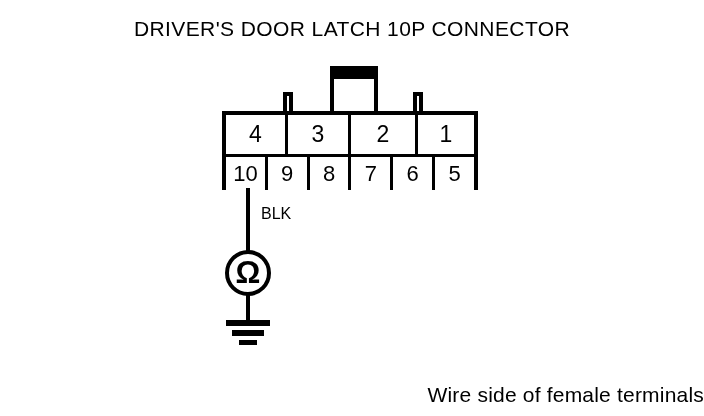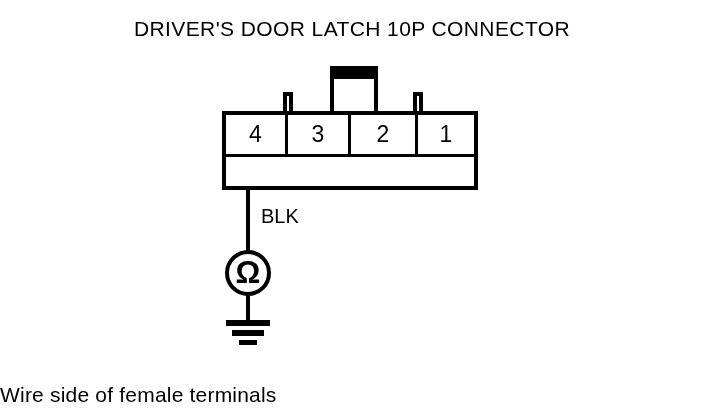--- a/index.html
+++ b/index.html
@@ -27,21 +27,21 @@
     font-size: 21px;
     letter-spacing: 0.4px;
     white-space: nowrap;
     margin-top: 12px;
   }
   .caption {
     position: absolute;
     top: 383px;
     left: 0;
     width: 704px;
-    text-align: left;
+    text-align: right;
     font-size: 21px;
     letter-spacing: 0.2px;
     white-space: nowrap;
   }
 
   
   #connector-diagram {
     position: absolute;
     left: 0;
     top: 0;
@@ -141,21 +141,21 @@
     left: 246px;
     top: 188px;
     width: 4px;
     height: 64px;
     background: #000000;
   }
   .wire-label {
     position: absolute;
     left: 261px;
     top: 205px;
-    font-size: 20px;
+    font-size: 16px;
     white-space: nowrap;
   }
   .meter {
     position: absolute;
     left: 225px;
     top: 250px;
     width: 46px;
     height: 46px;
     box-sizing: border-box;
     border: 4px solid #000;
@@ -202,20 +202,28 @@
 
   <div class="body-box">
 
     <div class="row row-top">
       <div class="cell cell-t1">4</div>
       <div class="cell cell-t2">3</div>
       <div class="cell cell-t3">2</div>
       <div class="cell cell-t4">1</div>
     </div>
 
+    <div class="row row-bottom">
+      <div class="cell">10</div>
+      <div class="cell">9</div>
+      <div class="cell">8</div>
+      <div class="cell">7</div>
+      <div class="cell">6</div>
+      <div class="cell">5</div>
+    </div>
   </div>
 
   <div class="wire"></div>
 
   <div class="wire-label">BLK</div>
 
   <div class="meter">
     <span class="meter-glyph">Ω</span>
   </div>
 

